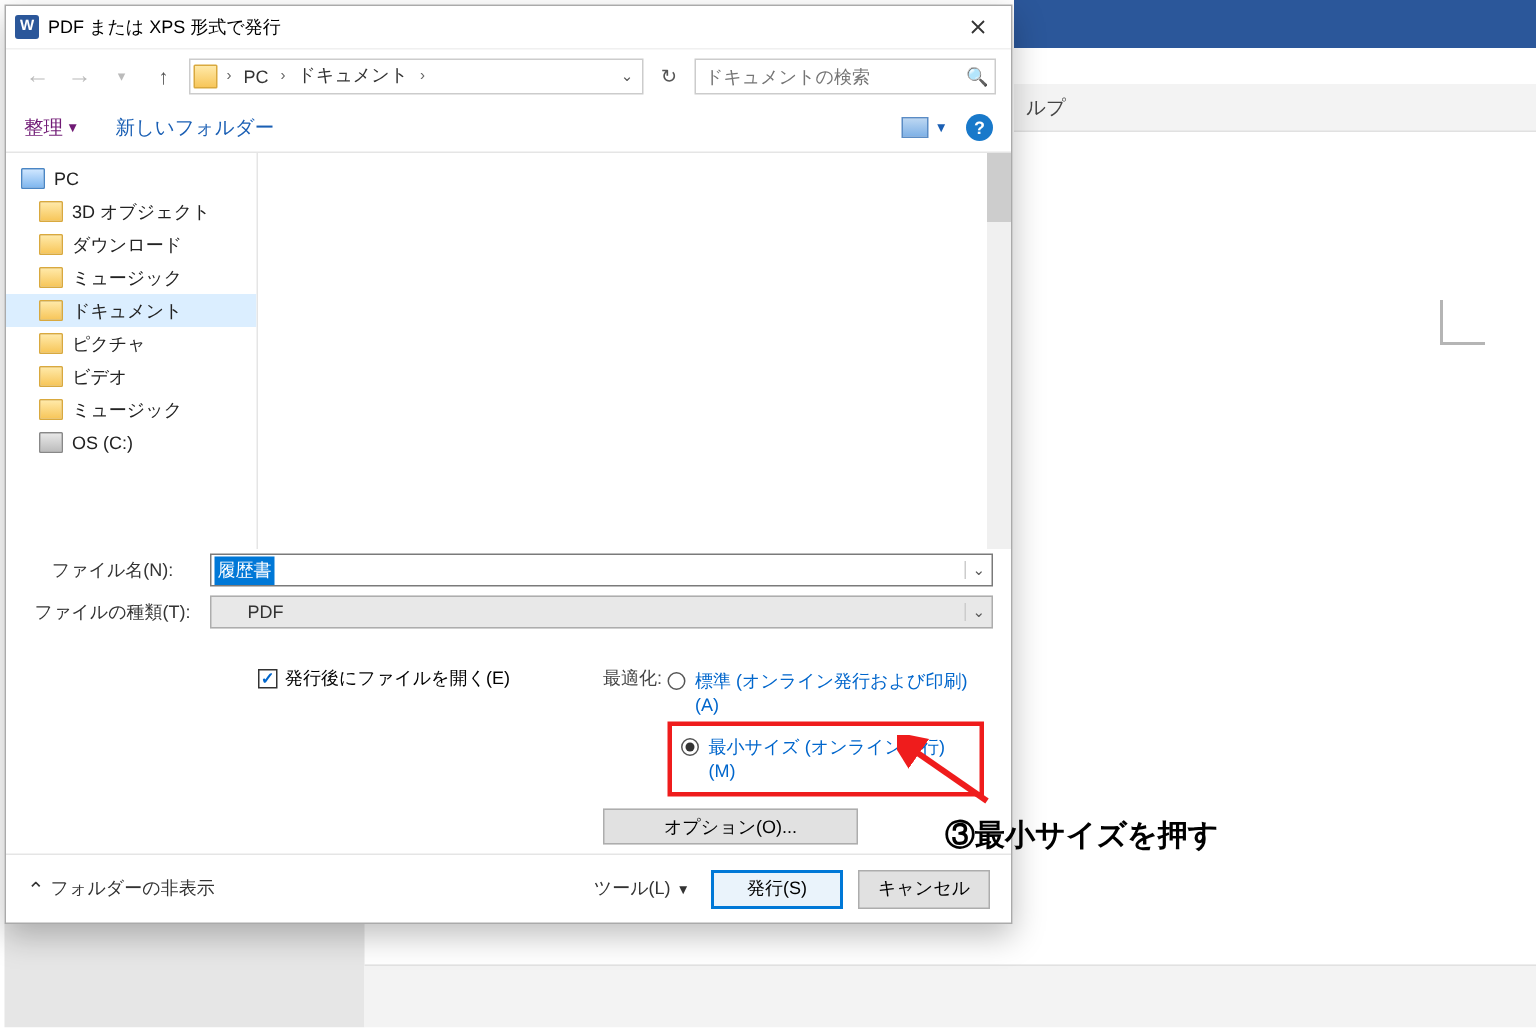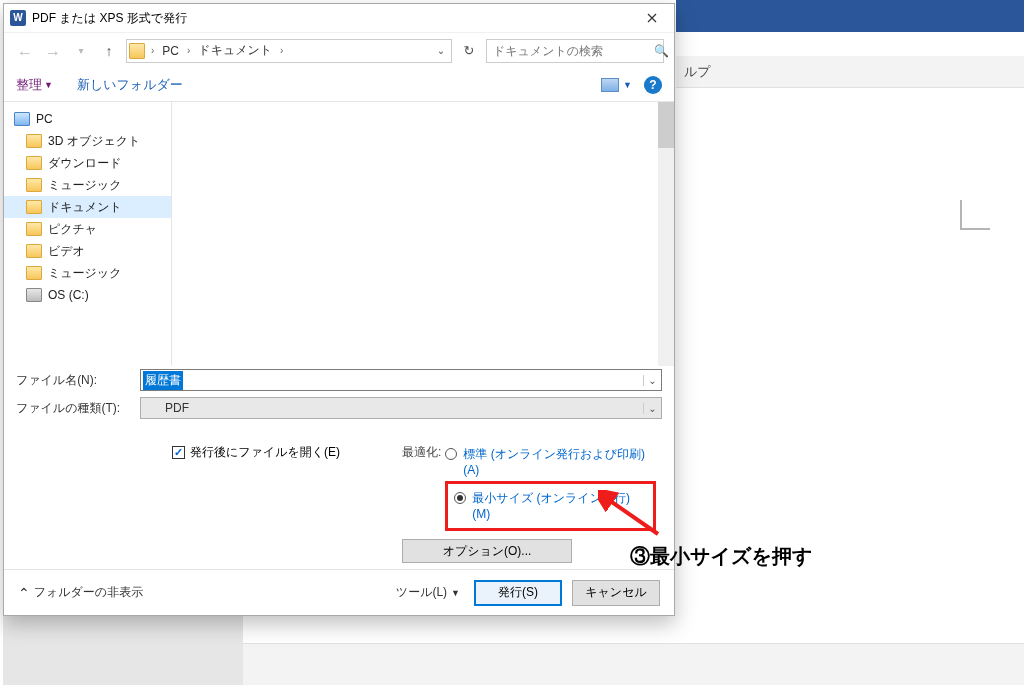--- a/index.html
+++ b/index.html
@@ -22,21 +22,21 @@
 
   .navrow { height: 36px; display:flex; align-items:center; padding: 0 10px; gap:6px; border-top:1px solid #f0f0f0;}
   .nav-arrow { width:22px; height:22px; display:flex; align-items:center; justify-content:center; color:#bbb; font-size:16px;}
   .nav-up { width:22px; height:22px; display:flex; align-items:center; justify-content:center; color:#555; font-size:14px;}
   .breadcrumb-box { flex:1; height:24px; border:1px solid #ccc; display:flex; align-items:center; padding:0 2px; gap:2px;}
   .bc-chev { color:#666; font-size:10px; padding:0 4px;}
   .bc-icon { width:16px; height:16px; background:linear-gradient(#ffe9a8,#f7c65a); border:1px solid #d9a93e; border-radius:1px;}
   .bc-seg { font-size:12px; color:#333; padding:0 2px;}
   .bc-drop { width:16px; text-align:center; color:#555; font-size:10px;}
   .refresh { width:22px; height:22px; display:flex;align-items:center;justify-content:center; color:#555; font-size:13px;}
-  .searchbox { width:178px; height:24px; border:1px solid #ccc; display:flex; align-items:center;}
+  .searchbox { width:201px; height:24px; border:1px solid #ccc; display:flex; align-items:center;}
   .searchbox input { flex:1; border:0; outline:0; font-size:12px; padding:0 6px; color:#777;}
   .searchbox .sicon { width:22px; text-align:center; color:#555; font-size:12px;}
 
   .toolrow { height: 34px; border-bottom:1px solid #e5e5e5; display:flex; align-items:center; padding:0 12px; font-size:13px; }
   .toolrow .tdrop { color:#701a75; display:flex; align-items:center; gap:2px;}
   .toolrow .newf { margin-left:24px; color:#1a5fb4;}
   .toolrow .rspace { flex:1; }
   .toolrow .viewbtn { display:flex; align-items:center; gap:4px; color:#1a5fb4;}
   .toolrow .help { width:18px; height:18px; border-radius:50%; background:#1979ca; color:#fff; font:bold 12px/18px Arial; text-align:center; margin-left:12px;}
 
@@ -46,21 +46,21 @@
   .tnode { display:flex; align-items:center; height:22px; font-size:12px; color:#222; padding-left:22px; gap:6px;}
   .tnode.sel { background:#dbeeff;}
   .tnode .ticon { width:16px; height:14px; background:linear-gradient(#ffe9a8,#f7c65a); border:1px solid #d9a93e; border-radius:1px;}
   .tnode.pc { padding-left:10px; }
   .tnode.pc .ticon { background:linear-gradient(#cfe6ff,#7fb7ef); border:1px solid #4a86c5;}
   .filearea { flex:1; position:relative; }
   .filearea .vscroll { position:absolute; right:0; top:0; bottom:0; width:16px; background:#f0f0f0;}
   .filearea .vthumb { position:absolute; right:0; top:0; width:16px; height:46px; background:#cdcdcd;}
 
   .formrow { display:flex; align-items:center; padding: 3px 12px; font-size:12px;}
-  .formrow .lab { width:124px; text-align:left; padding-right:6px; color:#333;}
+  .formrow .lab { width:124px; text-align:center; padding-right:6px; color:#333;}
   .fname { flex:1; height:22px; border:1px solid #7a7a7a; background:#fff; display:flex; align-items:center;}
   .fname .seltext { background:#0078d7; color:#fff; padding:1px 2px; font-size:12px; margin-left:2px;}
   .fname .fdrop, .ftype .fdrop { width:18px; text-align:center; color:#555; font-size:10px; border-left:1px solid #ccc;}
   .ftype { flex:1; height:22px; border:1px solid #adadad; background:#e8e8e8; display:flex; align-items:center; padding-left:24px; color:#333;justify-content:flex-end;}
   .ftype span:first-child{flex:1;}
 
   .optarea { display:flex; padding: 22px 18px 6px 18px; font-size:12px;}
   .optL { flex:1; padding-left:150px;}
   .optR { width:254px;}
   .chk { display:flex; align-items:center; gap:5px; color:#000;}

